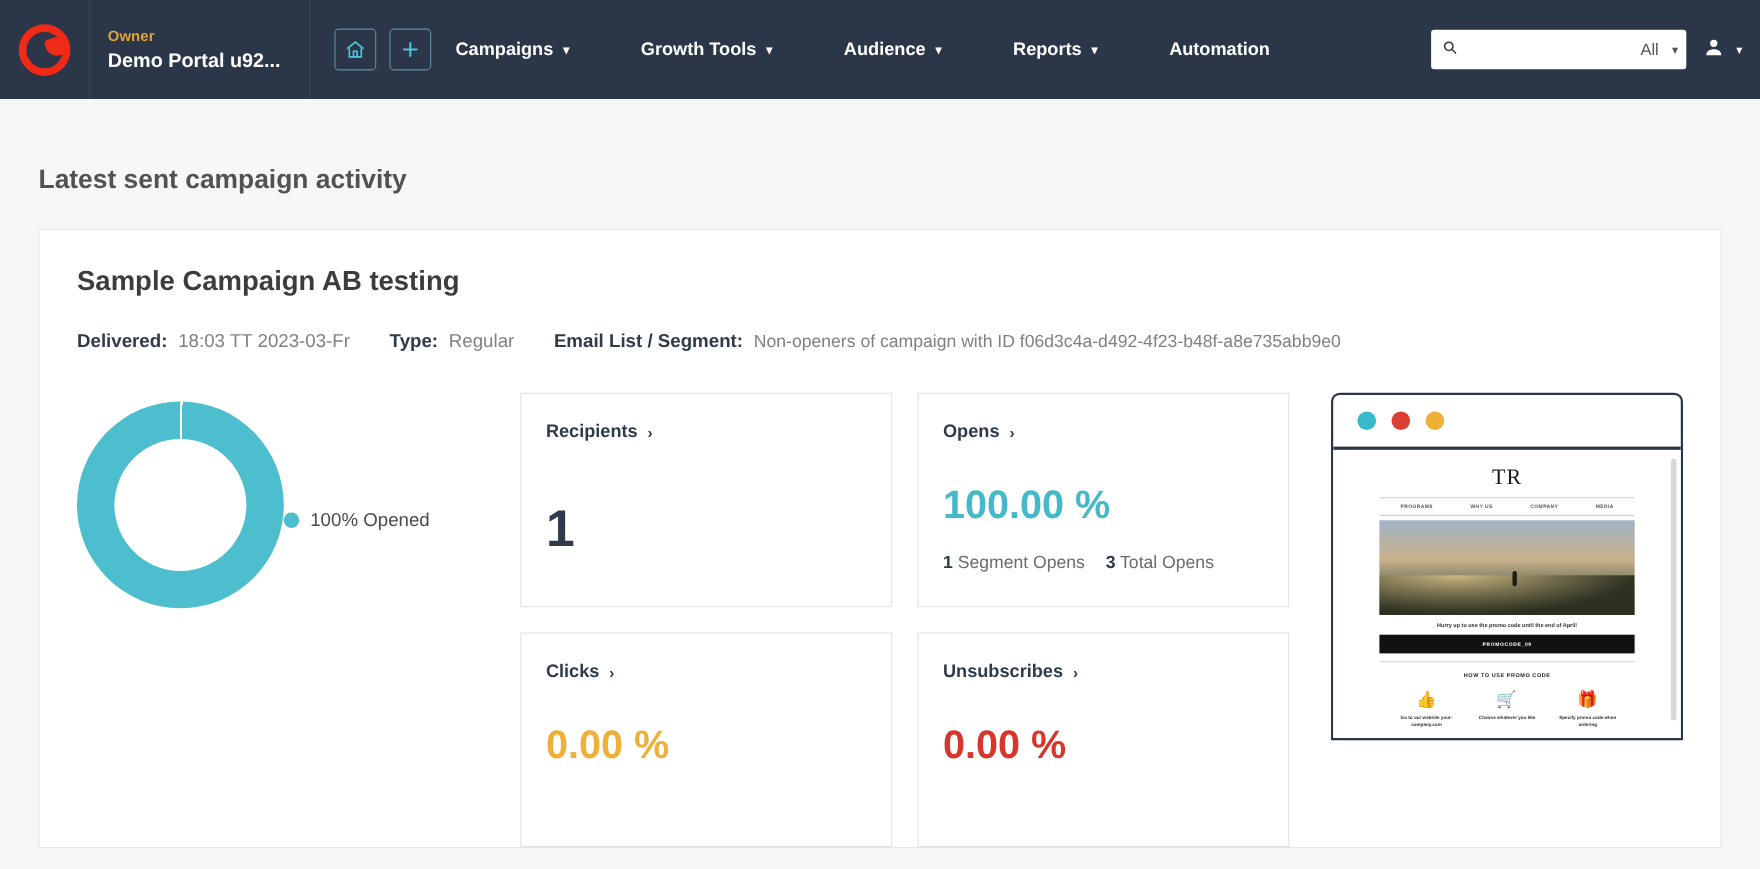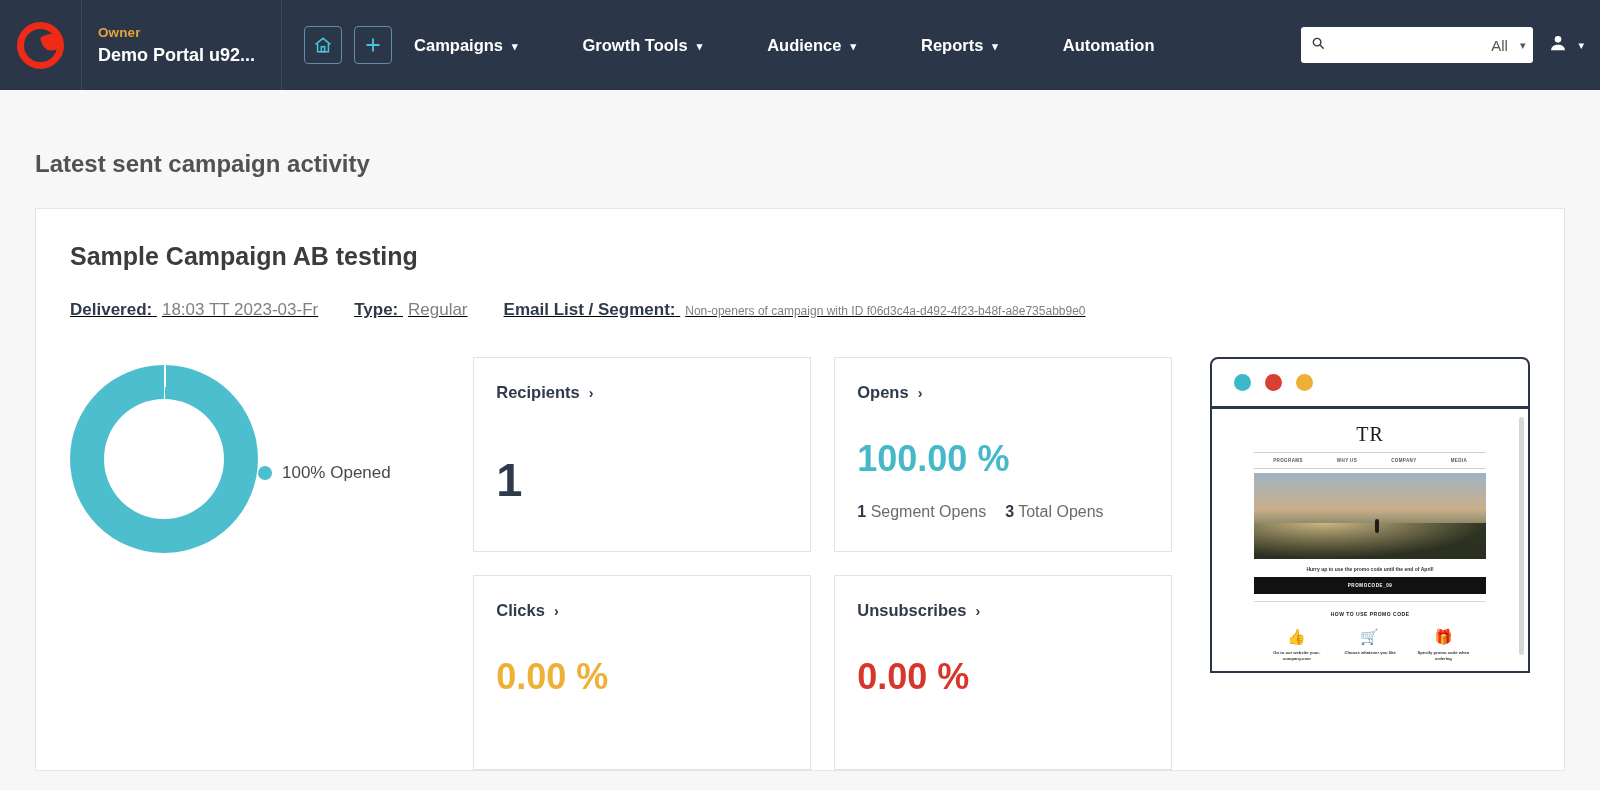--- a/index.html
+++ b/index.html
@@ -158,26 +158,25 @@
     position: relative;
   }
   .camp-title {
     font-size: 25px; font-weight: bold; color: #3c3c3c;
     margin-bottom: 29px;
   }
   .meta-row {
     display: flex; align-items: baseline;
     font-size: 17px;
     margin-bottom: 33px;
-    text-decoration: underline;
   }
   .meta-item { margin-right: 36px; white-space: nowrap; }
   .meta-item .k { font-weight: bold; color: #2f3a4a; }
   .meta-item .v { color: #808080; margin-left: 5px; }
-  .meta-item.seg .v { font-size: 12px; }
+  .meta-item.seg .v { font-size: 16px; }
 
   .stats-area { display: flex; align-items: flex-start; }
 
   
   .donut-wrap {
     width: 410px;
     display: flex; align-items: center;
     padding-top: 12px;
   }
   .donut {

